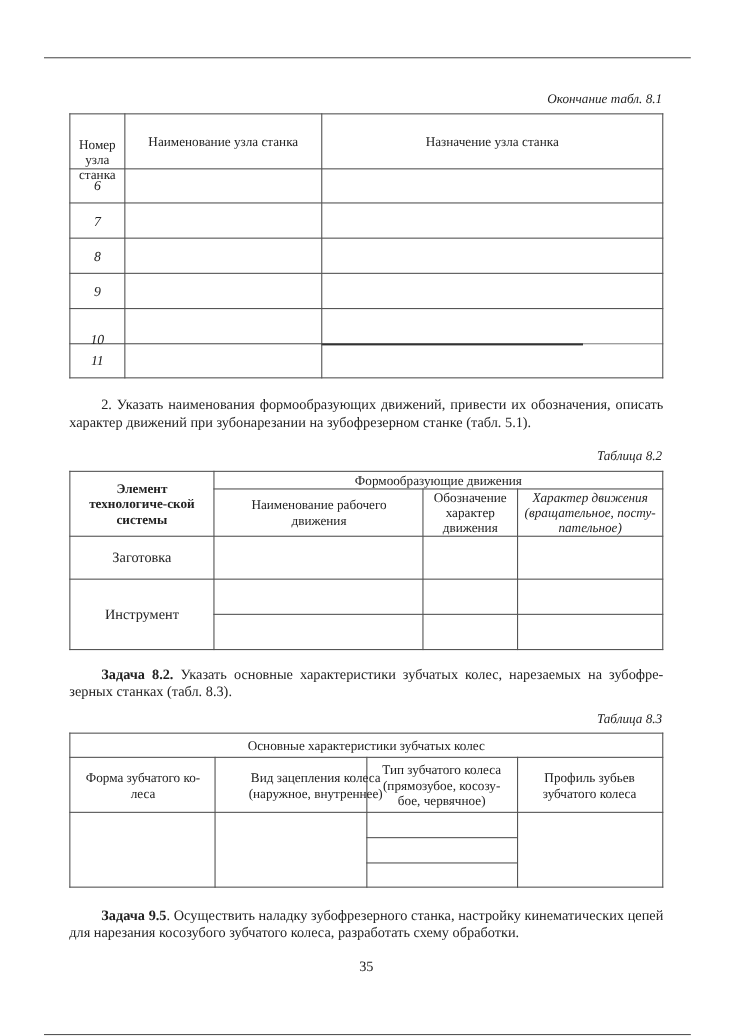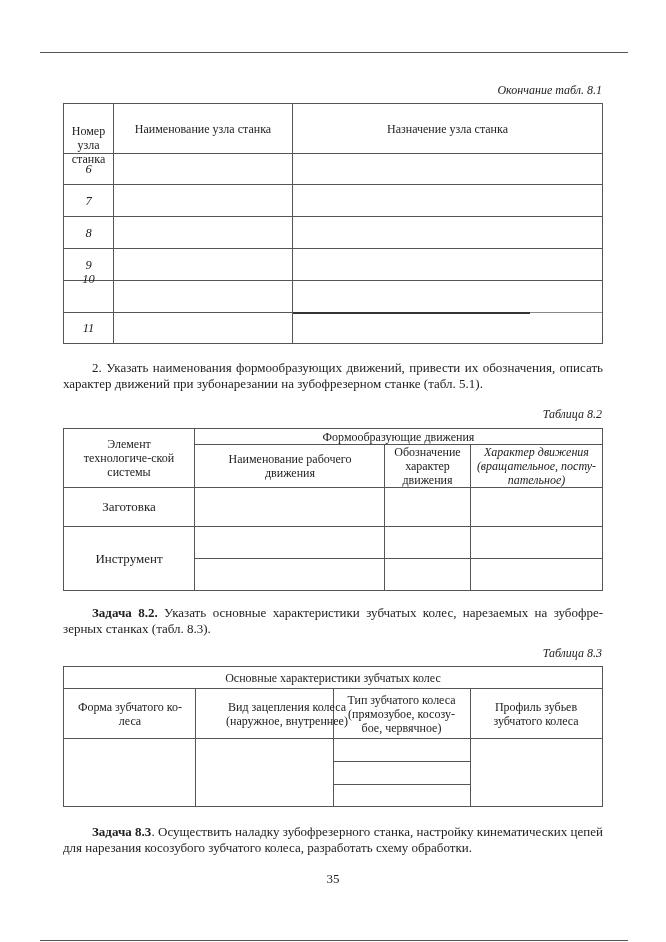--- a/index.html
+++ b/index.html
@@ -41,21 +41,21 @@
   <div class="ln v" style="left:602px;top:103px;height:241px;"></div>
 
   <div class="cell" style="left:64px;top:120px;width:49px;height:49px;">Номер узла станка</div>
   <div class="cell" style="left:114px;top:104px;width:178px;height:49px;">Наименование узла станка</div>
   <div class="cell" style="left:293px;top:104px;width:309px;height:49px;text-align:right;">Назначение узла станка</div>
 
   <div class="cell num" style="left:64px;top:154px;width:49px;height:30px;">6</div>
   <div class="cell num" style="left:64px;top:185px;width:49px;height:31px;">7</div>
   <div class="cell num" style="left:64px;top:217px;width:49px;height:31px;">8</div>
   <div class="cell num" style="left:64px;top:249px;width:49px;height:31px;">9</div>
-  <div class="cell num" style="left:64px;top:263px;width:49px;height:31px;text-align:center;">10</div>
+  <div class="cell num" style="left:64px;top:293px;width:49px;height:31px;text-align:center;">10</div>
   <div class="cell num" style="left:64px;top:313px;width:49px;height:30px;">11</div>
 </div>
 
 <div class="para" style="top:360px;">
   <span class="ind"></span><span>2.</span> <span>Указать наименования формообразующих движений, привести их обозначения, описать характер движений при зубонарезании на зубофрезерном станке (табл. 5.1).</span>
 </div>
 
 <div class="cap" style="top:407px;">Таблица 8.2</div>
 <div>
   <div class="ln h" style="left:63px;top:428px;width:540px;"></div>
@@ -63,21 +63,21 @@
   <div class="ln h" style="left:63px;top:487px;width:540px;"></div>
   <div class="ln h" style="left:63px;top:526px;width:540px;"></div>
   <div class="ln h" style="left:194px;top:558px;width:409px;"></div>
   <div class="ln h" style="left:63px;top:590px;width:540px;"></div>
   <div class="ln v" style="left:63px;top:428px;height:163px;"></div>
   <div class="ln v" style="left:194px;top:428px;height:163px;"></div>
   <div class="ln v" style="left:384px;top:444px;height:147px;"></div>
   <div class="ln v" style="left:470px;top:444px;height:147px;"></div>
   <div class="ln v" style="left:602px;top:428px;height:163px;"></div>
 
-  <div class="cell" style="left:72px;top:429px;width:114px;height:58px;">Элемент технологиче-ской системы</div>
+  <div class="cell" style="left:72px;top:429px;width:114px;height:58px;font-weight:bold;">Элемент технологиче-ской системы</div>
   <div class="cell" style="left:195px;top:429px;width:407px;height:15px;">Формообразующие движения</div>
   <div class="cell" style="left:225px;top:445px;width:130px;height:42px;">Наименование рабочего движения</div>
   <div class="cell" style="left:385px;top:445px;width:85px;height:42px;">Обозначение характер движения</div>
   <div class="cell" style="left:474px;top:445px;width:125px;height:42px;font-style:italic;">Характер движения (вращательное, посту-пательное)</div>
 
   <div class="cell" style="left:64px;top:488px;width:130px;height:38px;font-size:13px;">Заготовка</div>
   <div class="cell" style="left:64px;top:527px;width:130px;height:63px;font-size:13px;">Инструмент</div>
 </div>
 
 <div class="para" style="top:605px;">
@@ -99,18 +99,18 @@
   <div class="ln v" style="left:602px;top:666px;height:141px;"></div>
 
   <div class="cell" style="left:64px;top:667px;width:538px;height:21px;">Основные характеристики зубчатых колес</div>
   <div class="cell" style="left:72px;top:689px;width:116px;height:49px;">Форма зубчатого ко-леса</div>
   <div class="cell" style="left:198px;top:689px;width:132px;height:49px;margin-left:23px;">Вид зацепления колеса (наружное, внутреннее)</div>
   <div class="cell" style="left:338px;top:689px;width:127px;height:49px;">Тип зубчатого колеса (прямозубое, косозу-бое, червячное)</div>
   <div class="cell" style="left:478px;top:689px;width:116px;height:49px;">Профиль зубьев зубчатого колеса</div>
 </div>
 
 <div class="para" style="top:824px;">
-  <span class="ind"></span><b>Задача 8.3</b><span>. Осуществить наладку зубофрезерного станка, настройку кинематических цепей для нарезания косозубого зубчатого колеса, разработать схему обработки.</span>
+  <span class="ind"></span><b>Задача 9.5</b><span>. Осуществить наладку зубофрезерного станка, настройку кинематических цепей для нарезания косозубого зубчатого колеса, разработать схему обработки.</span>
 </div>
 
 <div class="pageno">35</div>
 
 <div class="hr" style="top:940px;"></div>
 
 </body></html>

